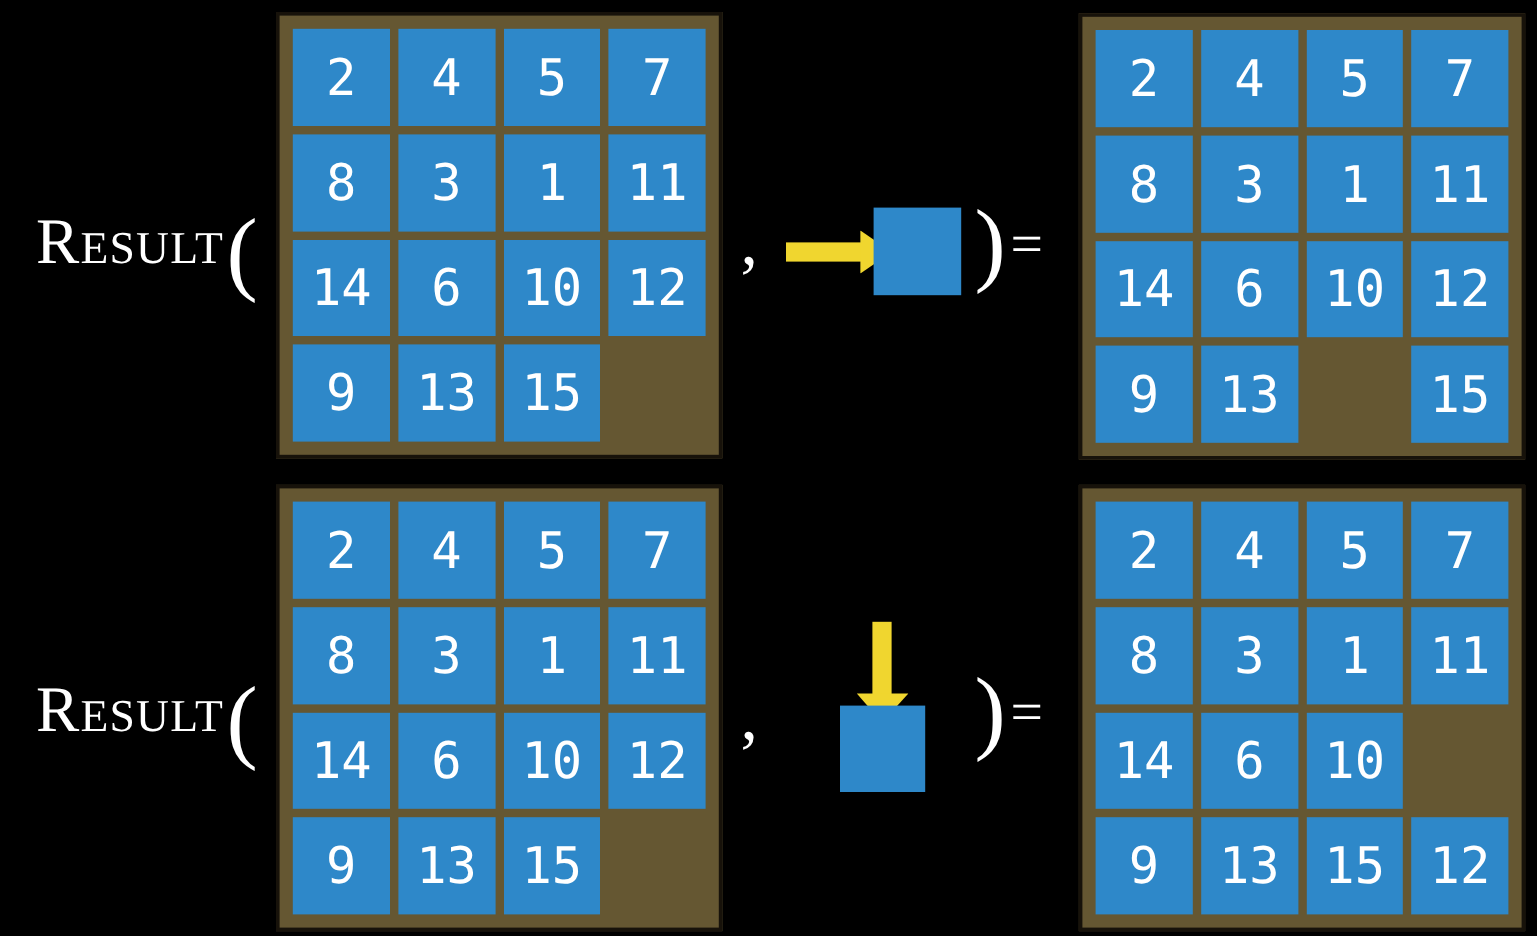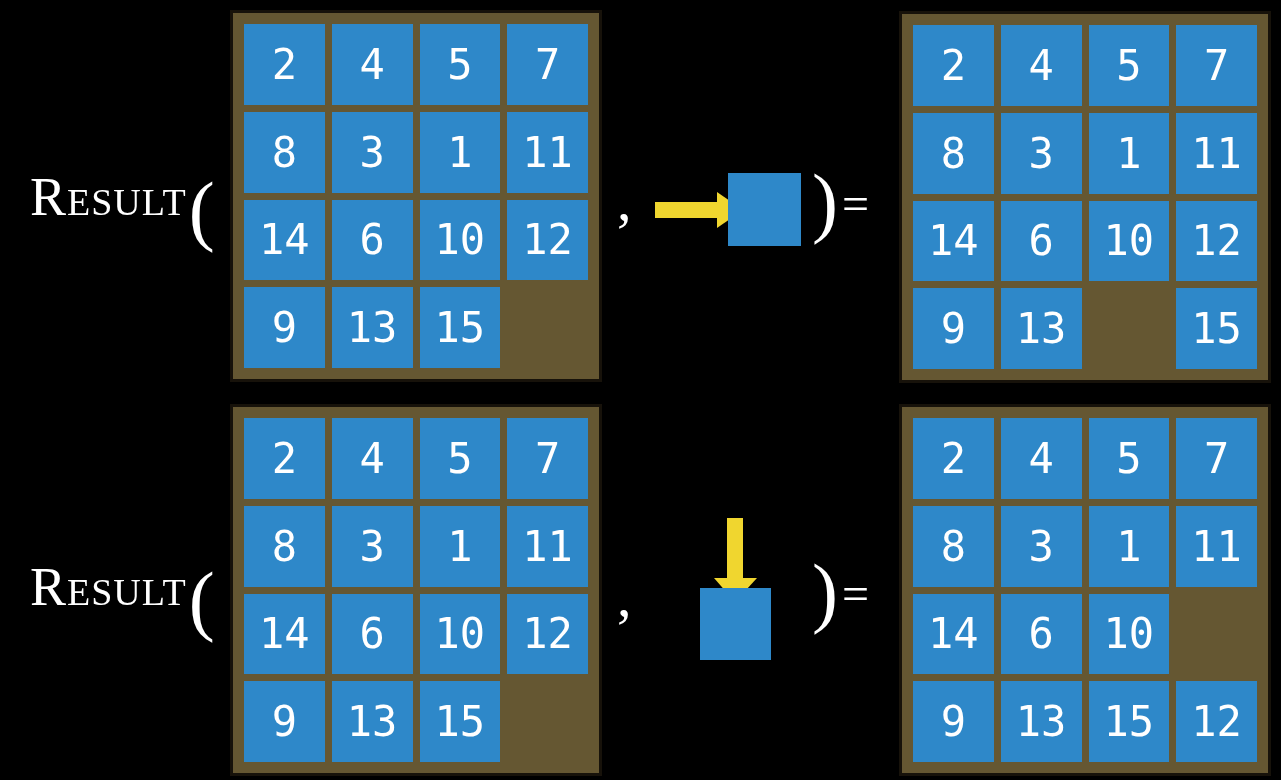--- a/index.html
+++ b/index.html
@@ -20,21 +20,21 @@
   .stage { position: relative; width: 1281px; height: 780px; }
   .row { position: absolute; left: 0; width: 1281px; height: 390px; }
   .row-0 { top: 0; }
   .row-1 { top: 390px; }
 
   .fn-label {
     position: absolute; left: 30px; top: 170px;
     color: var(--text-white);
     font-size: 54px; line-height: 1;
     white-space: nowrap;
-    display: flex; align-items: flex-start;
+    display: flex; align-items: center;
   }
   .fn-name { font-variant: small-caps; letter-spacing: 1px; }
   .big-paren {
     font-size: 78px; line-height: 0.8;
     position: relative; top: 9px; margin-left: 2px;
   }
 
   .board {
     position: absolute;
     width: 372px; height: 372px;

